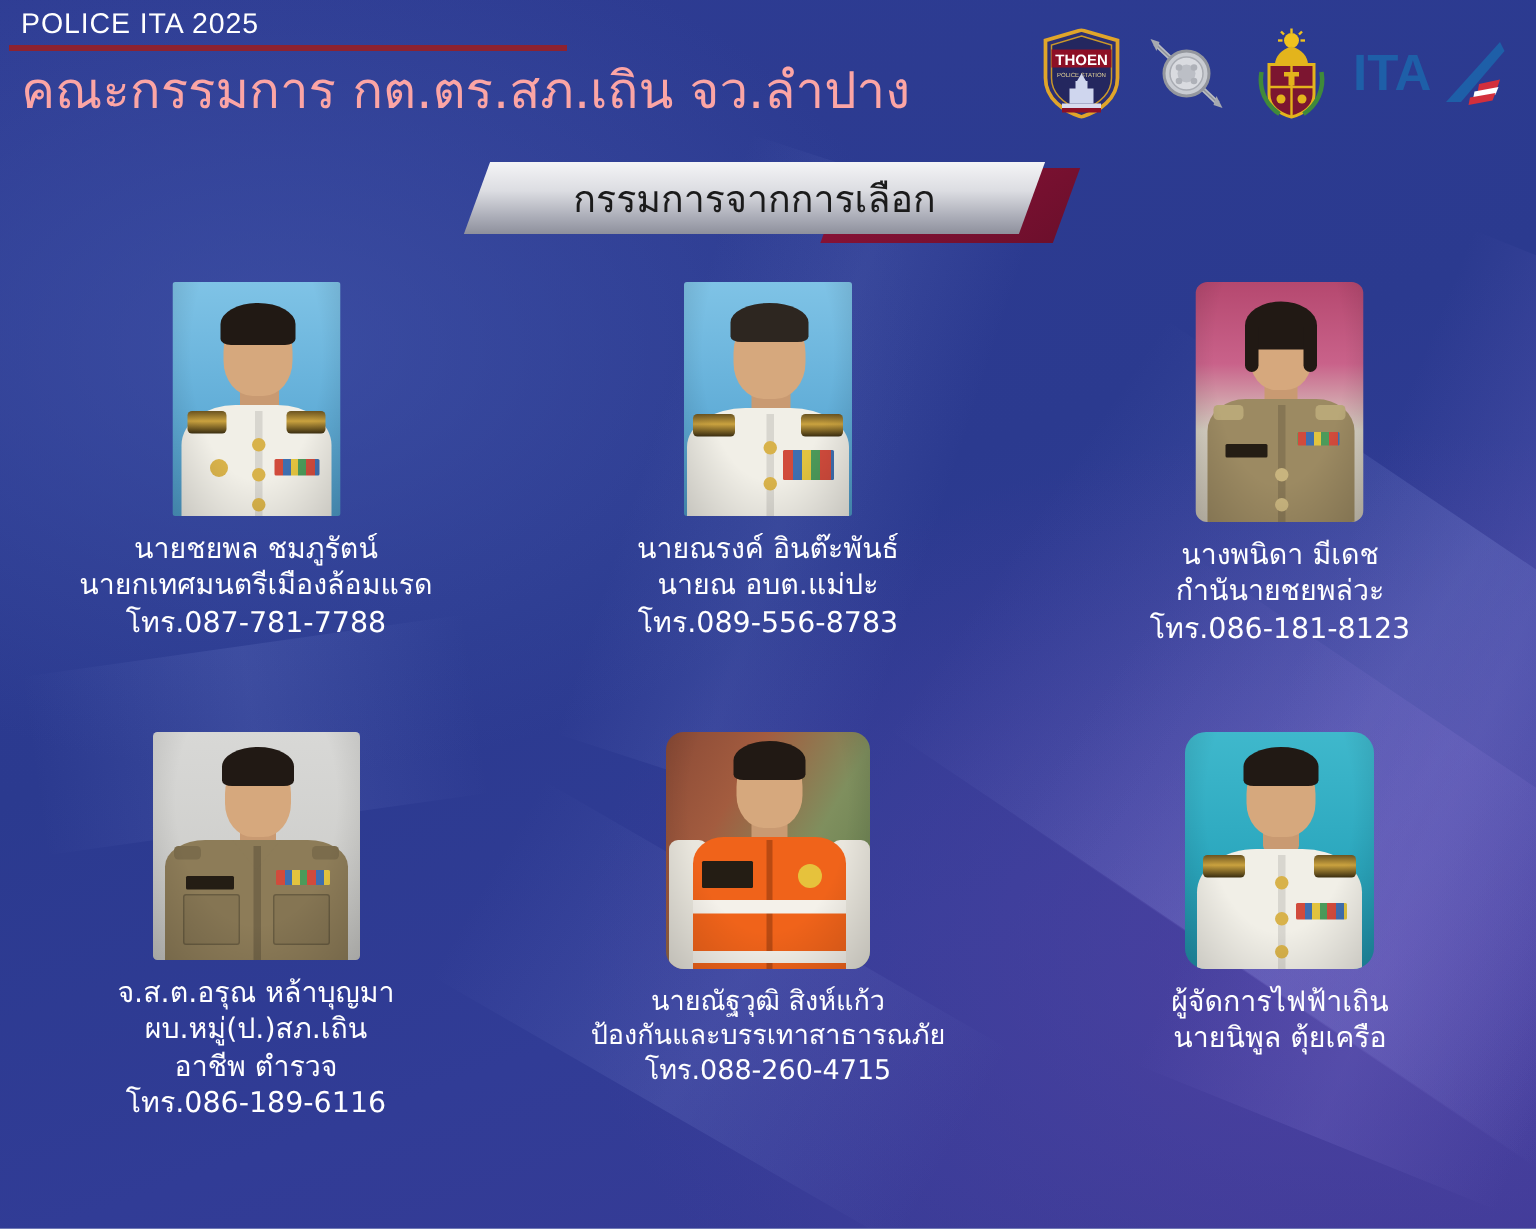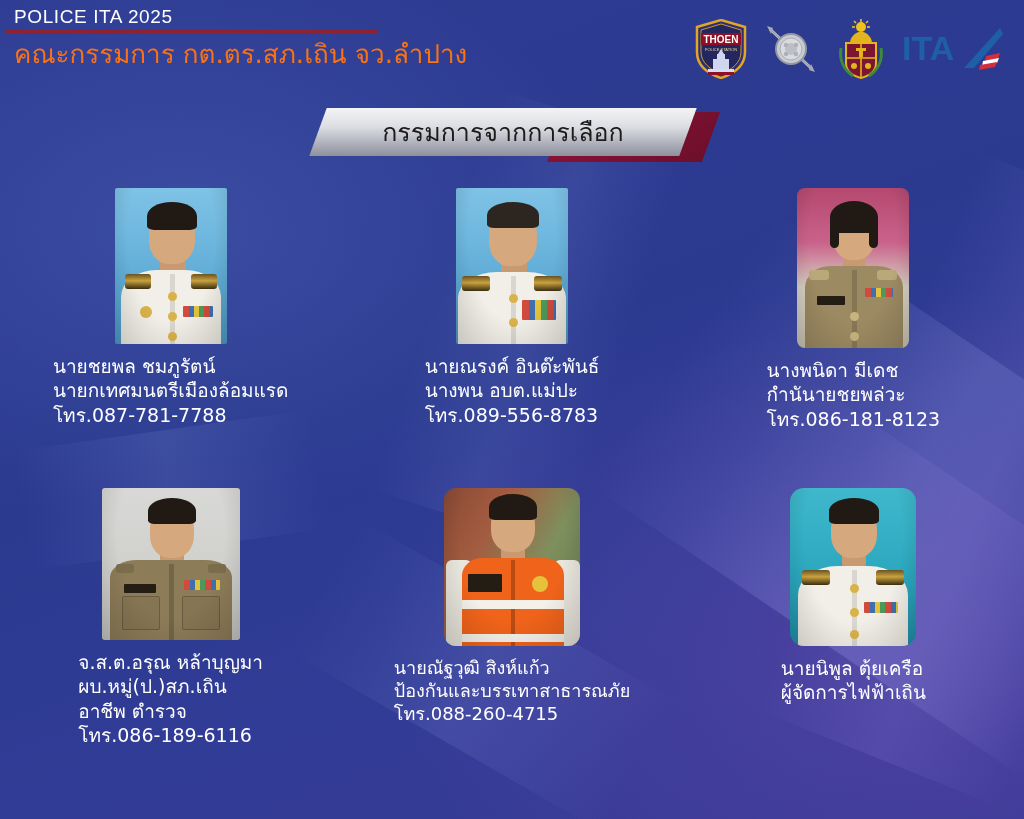--- a/index.html
+++ b/index.html
@@ -59,22 +59,22 @@
   }
   .red-rule {
     position: absolute;
     left: 6px; top: 30px;
     width: 372px; height: 4px;
     background: #8d2230;
   }
   .main-title {
     position: absolute;
     left: 14px; top: 33px;
-    font-size: 26px;
-    color: #f97316;
+    font-size: 34px;
+    color: #fca5a5;
     white-space: nowrap;
     font-family: "DejaVu Sans", sans-serif;
   }
 
   
   .logo-row {
     position: absolute;
     right: 18px; top: 18px;
     height: 62px;
     display: flex;
@@ -139,20 +139,21 @@
     flex: none;
   }
   .photo-frame.p1 { width: 112px; height: 156px; border-radius: 2px; }
   .photo-frame.p2 { width: 112px; height: 156px; border-radius: 2px; }
   .photo-frame.p3 { width: 112px; height: 160px; border-radius: 8px; }
   .photo-frame.p4 { width: 138px; height: 152px; border-radius: 3px; }
   .photo-frame.p5 { width: 136px; height: 158px; border-radius: 12px; }
   .photo-frame.p6 { width: 126px; height: 158px; border-radius: 14px; }
 
   .caption {
+    text-align: center;
     color: #ffffff;
     font-size: 19px;
     line-height: 1.28;
     margin-top: 10px;
     font-family: "DejaVu Sans", sans-serif;
     white-space: nowrap;
   }
   .caption .phone { font-family: "DejaVu Sans", sans-serif; }
   .cell.wide .caption { font-size: 18px; }
 
@@ -322,21 +323,21 @@
           <div class="epaulette" style="left:78px; top:88px; width:28px;"></div>
           <div class="placket" style="left:55px; top:88px; height:68px;"></div>
           <div class="button" style="left:53px; top:106px;"></div>
           <div class="button" style="left:53px; top:130px;"></div>
           <div class="ribbons" style="left:66px; top:112px; width:34px; height:20px;
                background:repeating-linear-gradient(to right,#d14b3c 0 7px,#3f6fb0 7px 13px,#e2c33f 13px 19px,#4c9a5a 19px 25px);"></div>
           <div class="shadow-soft"></div>
         </div>
         <div class="caption">
           <div>นายณรงค์ อินต๊ะพันธ์</div>
-          <div>นางพน อบต.แม่ปะ</div>
+          <div>นายณ อบต.แม่ปะ</div>
           <div class="phone">โทร.089-556-8783</div>
         </div>
       </div>
 
       <div class="cell">
         <div class="photo-frame p3">
           <div class="ph bg-event"></div>
           <div class="neck" style="left:46px; top:60px; width:22px; height:22px;"></div>
           <div class="head" style="left:36px; top:20px; width:42px; height:52px;"></div>
           <div class="hair" style="left:33px; top:13px; width:48px; height:32px;"></div>
@@ -421,20 +422,20 @@
           <div class="epaulette" style="left:12px; top:82px; width:28px;"></div>
           <div class="epaulette" style="left:86px; top:82px; width:28px;"></div>
           <div class="placket" style="left:62px; top:82px; height:76px;"></div>
           <div class="button" style="left:60px; top:96px;"></div>
           <div class="button" style="left:60px; top:120px;"></div>
           <div class="button" style="left:60px; top:142px;"></div>
           <div class="ribbons" style="left:74px; top:114px; width:34px;"></div>
           <div class="shadow-soft"></div>
         </div>
         <div class="caption">
+          <div>ผู้จัดการไฟฟ้าเถิน</div>
           <div>นายนิพูล ตุ้ยเครือ</div>
-          <div>ผู้จัดการไฟฟ้าเถิน</div>
         </div>
       </div>
 
     </div>
   </div>
 </div>
 
 </body></html>

